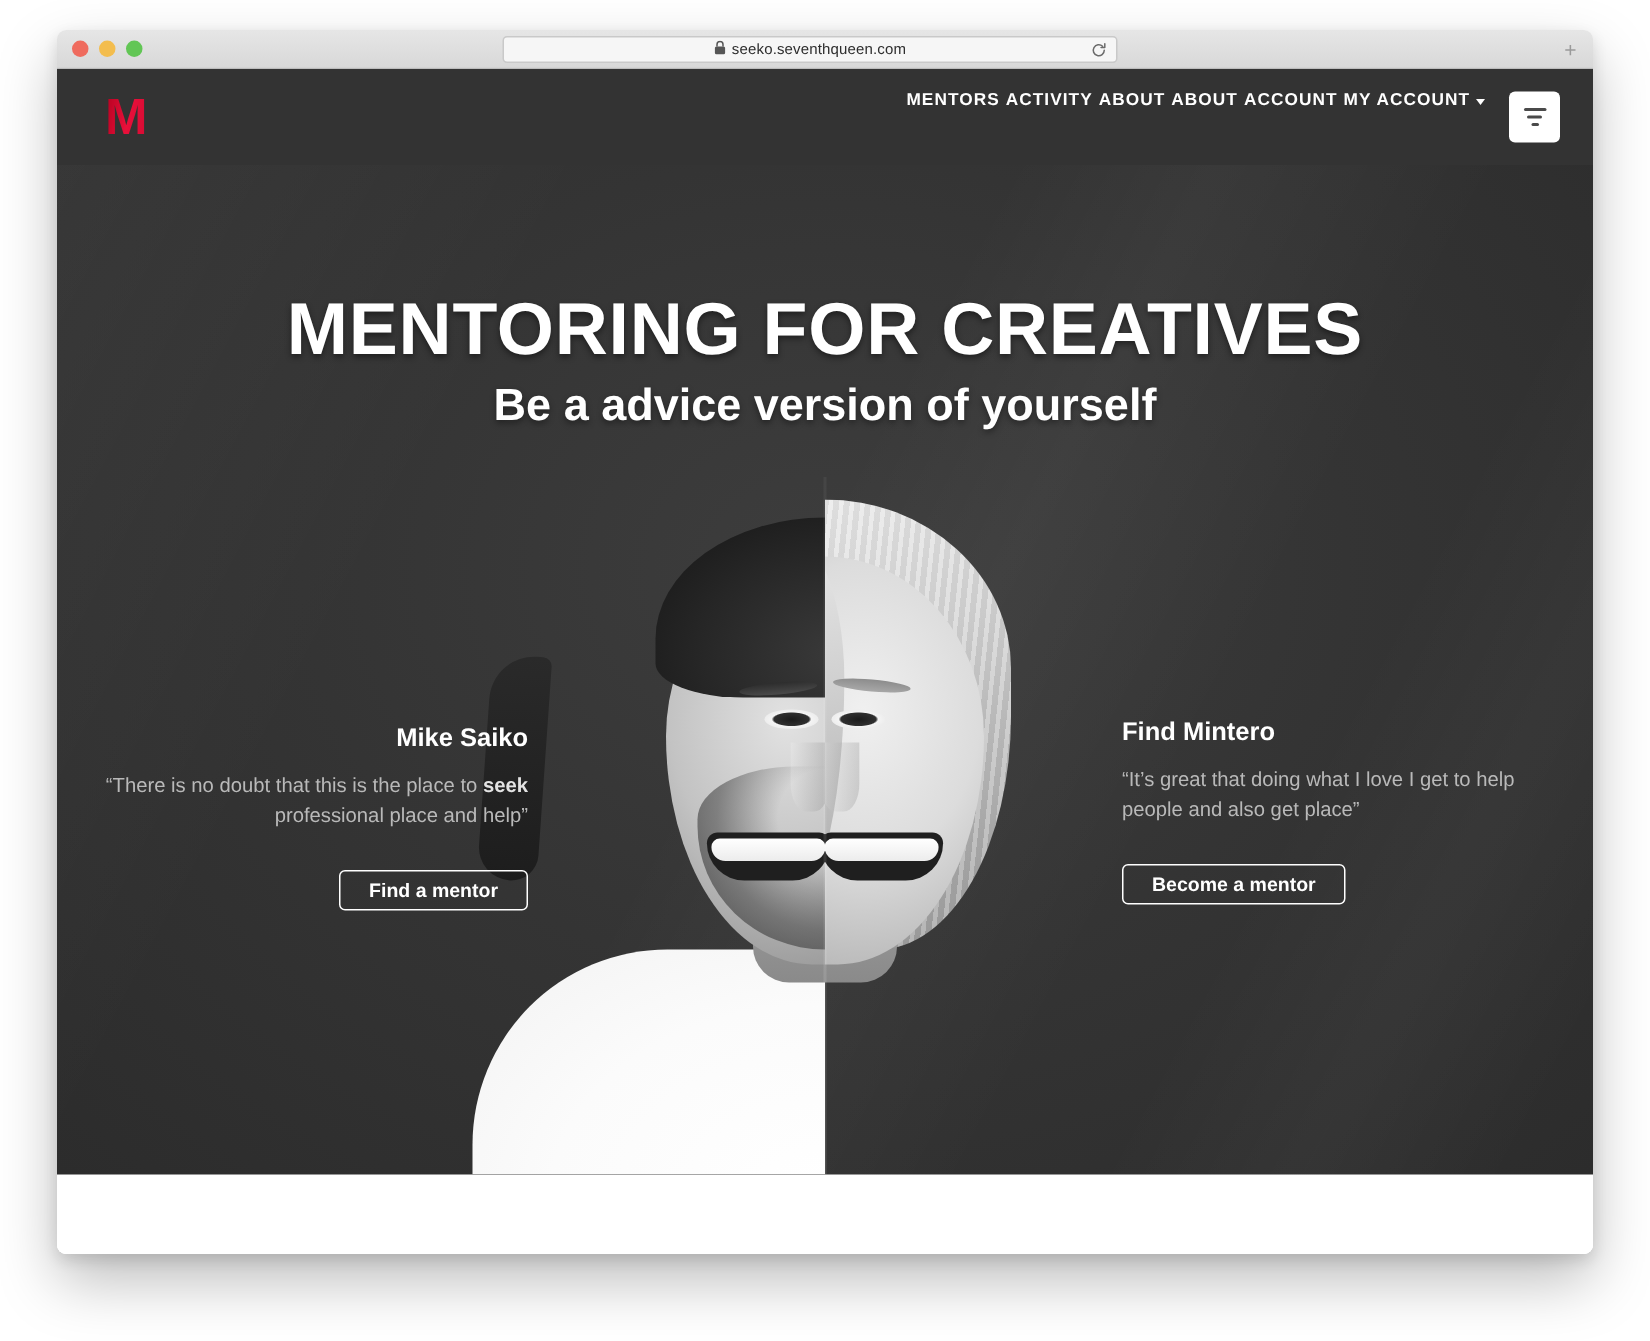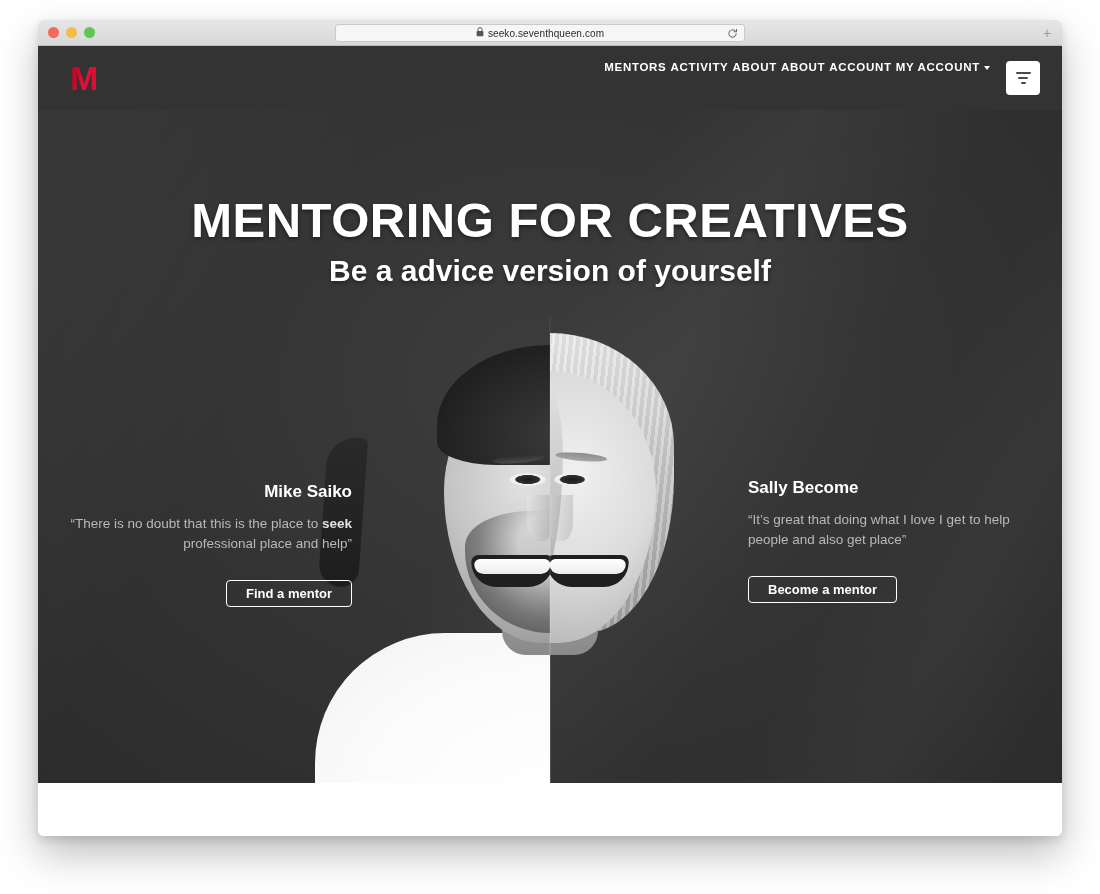--- a/index.html
+++ b/index.html
@@ -518,21 +518,21 @@
 
       <div class="testimonial" id="testimonial-left">
         <div class="testimonial-name">Mike Saiko</div>
         <div class="testimonial-quote">
           <span>“There is no doubt that this is the place to </span><b>seek</b><span> professional place and help”</span>
         </div>
         <button class="ghost-button">Find a mentor</button>
       </div>
 
       <div class="testimonial" id="testimonial-right">
-        <div class="testimonial-name">Sally Become</div>
+        <div class="testimonial-name">Find Mintero</div>
         <div class="testimonial-quote">
           <span>“It’s great that doing what I love I get to help people and also get place”</span><b></b><span></span>
         </div>
         <button class="ghost-button">Become a mentor</button>
       </div>
 
     </div>
 
     <div id="below-hero"></div>
   </div>

